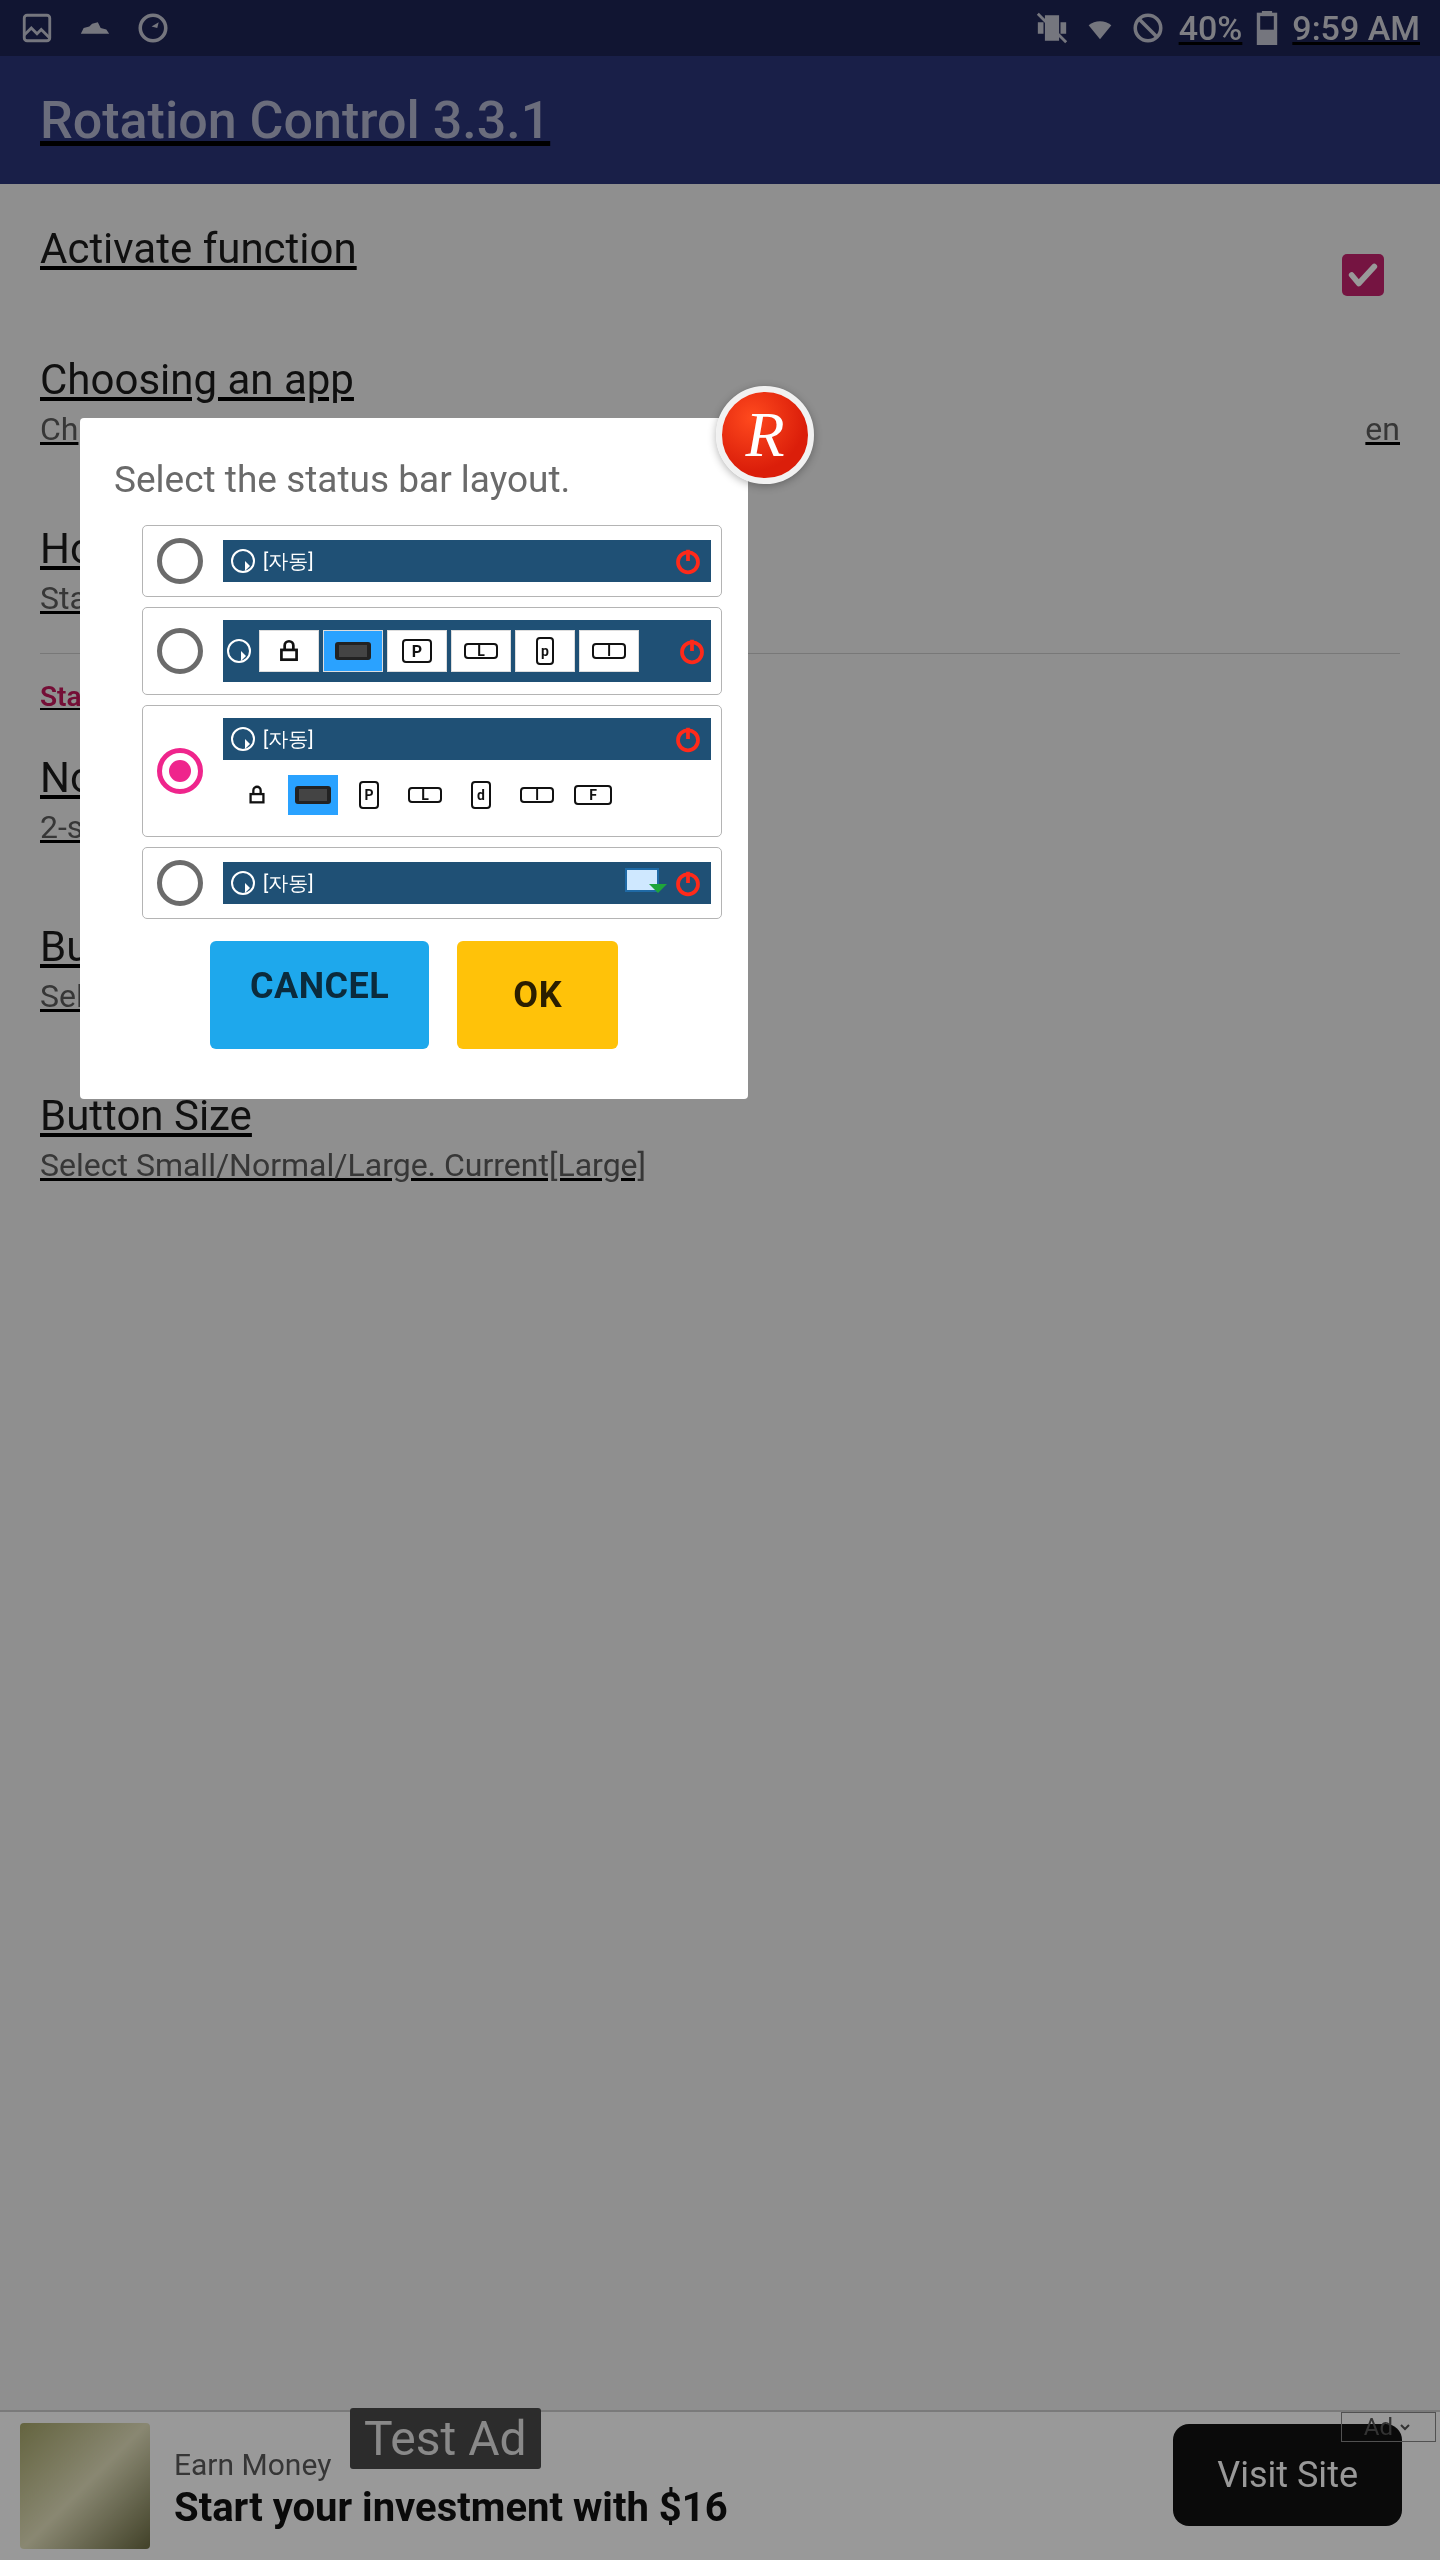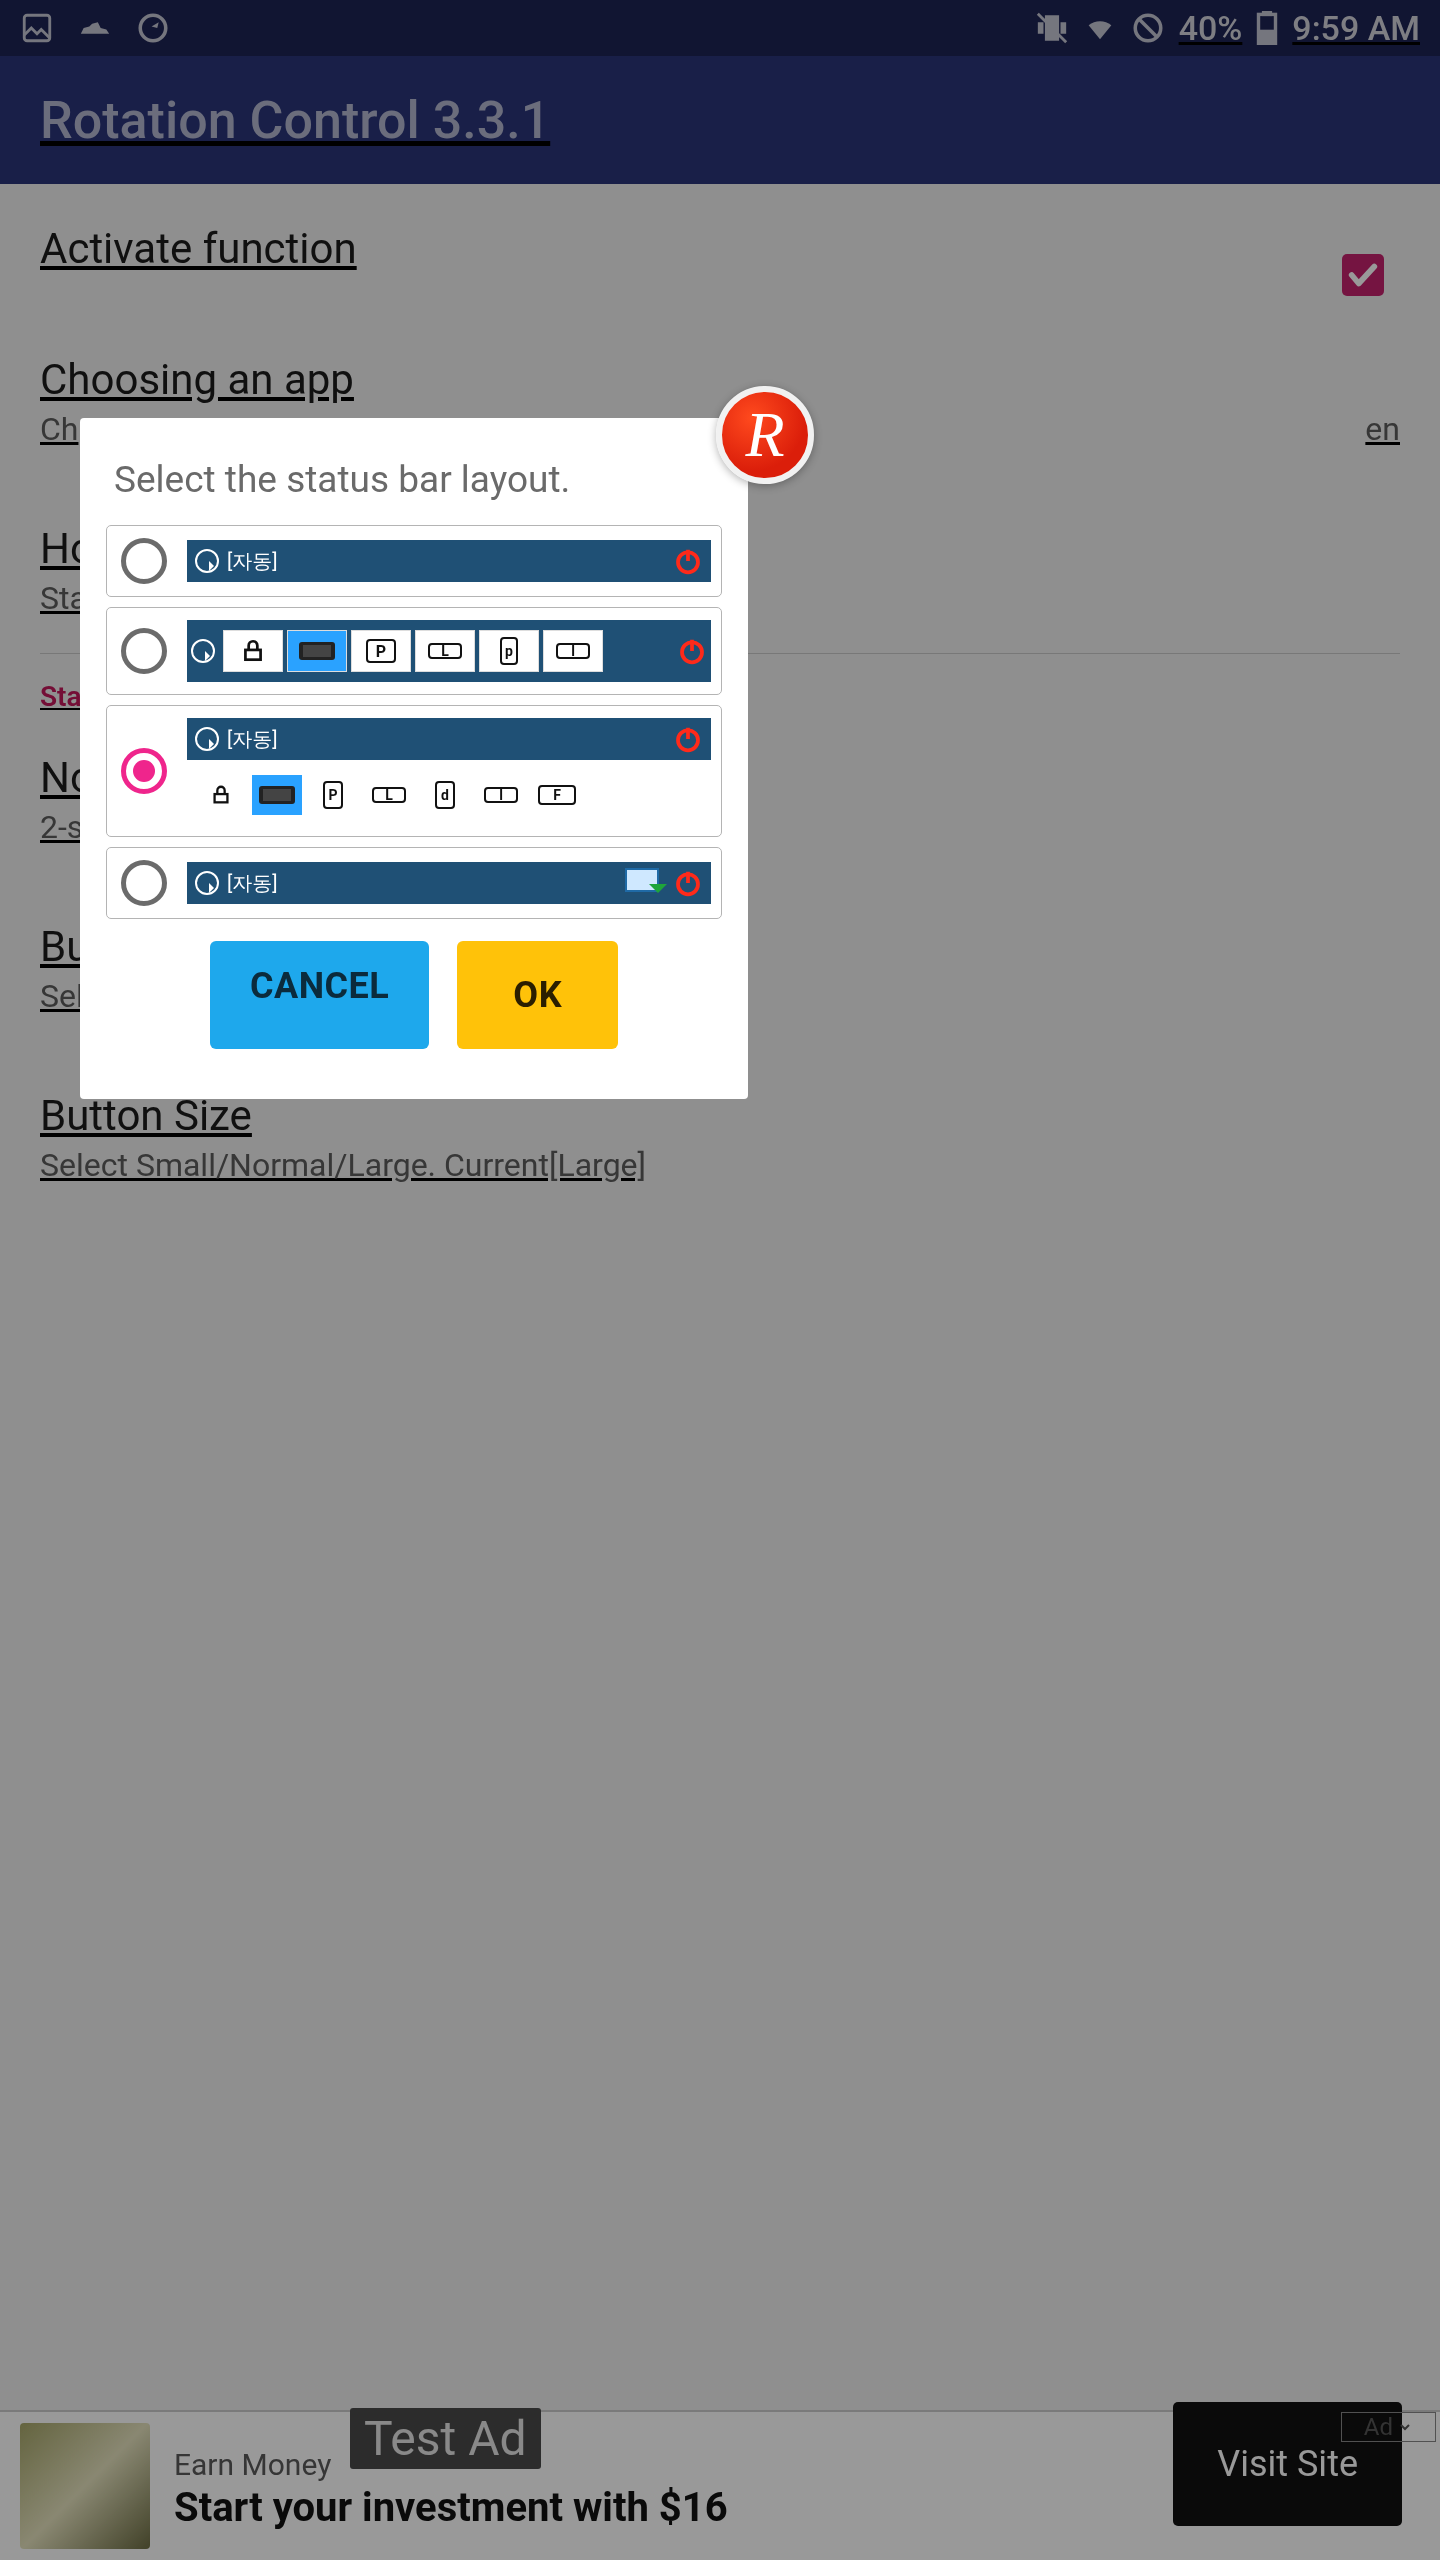--- a/index.html
+++ b/index.html
@@ -26,32 +26,32 @@
 .checkbox { position: absolute; right: 56px; top: 254px; width: 42px; height: 42px; background: #c4226d; border-radius: 5px; display:flex; align-items:center; justify-content:center; }
 .checkbox svg { display:block; }
 
 
 .ad { position: absolute; left: 0; right: 0; bottom: 0; height: 150px; background: #fff; border-top: 2px solid #ccc; display: flex; align-items: center; padding: 12px 20px; gap: 24px; }
 .ad-thumb { width: 130px; height: 126px; background: linear-gradient(135deg,#a7a76a,#e5e2be 50%,#6d6d44); border-radius: 4px; }
 .ad-text-col { flex: 1; padding-top:4px;}
 .ad-small { font-size: 30px; color: #5b5b5b; margin-bottom:4px;}
 .ad-big { font-size: 40px; color: #111; font-weight: 700; line-height: 1.08; }
 .testad { position: absolute; top: -4px; left: 350px; background: #4a4a4a; color: #e4e4e4; font-size: 48px; padding: 2px 14px; border-radius: 3px; }
-.visit { position: absolute; right: 38px; bottom: 34px; background: #111; color: #fff; font-size: 36px; padding: 41px 44px; border-radius: 5px; }
+.visit { position: absolute; right: 38px; bottom: 34px; background: #111; color: #fff; font-size: 36px; padding: 30px 44px; border-radius: 16px; }
 .adflag { position: absolute; right: 4px; top: 0; border: 1px solid #888; padding: 0 22px; font-size: 24px; color: #555; display:flex; align-items:center; gap:4px;}
 
 
 .scrim { position: absolute; inset: 0; background: rgba(0,0,0,.40); }
 
 
 .dialog { position: absolute; left: 80px; top: 418px; width: 668px; height: 681px; background: #fff; border-radius: 4px; display:flex; flex-direction:column; padding: 40px 26px 26px 26px; }
 .dialog-title { font-size: 37px; color: #6a6a6a; margin-bottom: 24px; padding-left:8px;}
 .badge-r { position: absolute; right: -66px; top: -32px; width: 98px; height: 98px; border-radius: 50%; background: radial-gradient(circle at 35% 30%, #ff4a1e, #db1e0a 65%); border: 6px solid #f1f1f1; display: flex; align-items: center; justify-content: center; color: #fff; font-family: 'Brush Script MT', cursive; font-size: 64px; font-style: italic; box-shadow: 0 2px 8px rgba(0,0,0,.3); }
 .options { display:flex; flex-direction:column; gap:10px; }
-.opt { border: 1.5px solid #b4b4b4; border-radius: 5px; display:flex; align-items:center; gap:12px; padding: 12px 10px 12px 14px; }
+.opt { border: 1.5px solid #b4b4b4; border-radius: 5px; display:flex; align-items:center; gap:12px; padding: 12px 10px 12px 14px; margin-left: 36px; }
 .radio { width: 46px; height: 46px; border-radius: 50%; border: 5px solid #6b6b6b; flex: 0 0 auto; margin-right: 8px; }
 .radio.selected { border-color: #ef258c; position:relative;}
 .radio.selected::after { content:""; position:absolute; inset:7px; border-radius:50%; background:#ef258c; }
 .bar-preview { flex: 1; display:flex; flex-direction:column; gap:6px; }
 .bar { background: #1f5075; height: 42px; display:flex; align-items:center; padding: 0 8px; color:#fff; gap:8px; }
 .bar.white { background: #fff; }
 .bar .auto { font-size: 20px; }
 .bar .spacer { flex:1; }
 .pwr { color:#ff2a1a; }
 .cellwrap { display:flex; gap:4px;}

